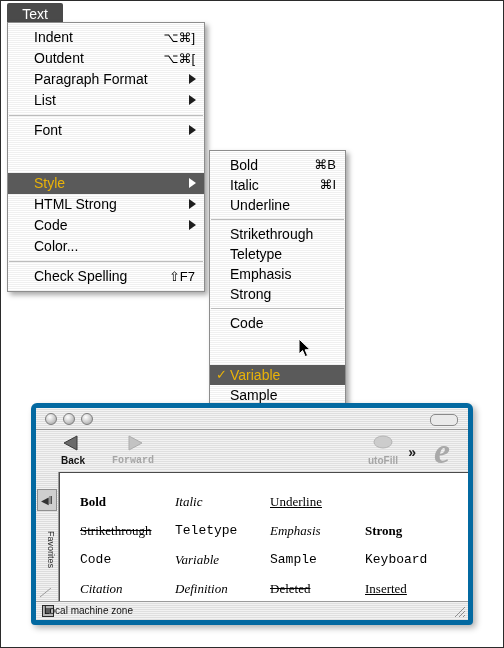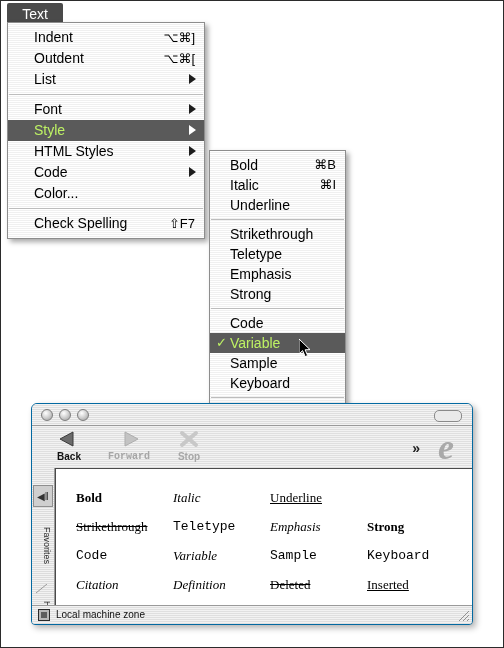--- a/index.html
+++ b/index.html
@@ -42,21 +42,21 @@
     box-sizing:border-box;
     padding:4px 0 4px 0;
   }
   .mrow{
     position:relative;height:20px;line-height:20px;
     font-size:14px;color:#000000;
     padding-left:26px;padding-right:12px;
     white-space:nowrap;
     box-sizing:border-box;
   }
-  .mrow.hl{background:#5a5a5a;color:#bef264;}
+  .mrow.hl{background:#5a5a5a;color:#eab308;margin-top:32px;}
   .mrow .shortcut{
     position:absolute;right:9px;top:0;font-size:13px;letter-spacing:0px;
   }
   .mrow .arrow{
     position:absolute;right:8px;top:5px;
     width:0;height:0;
     border-left:7px solid #1d1d1d;
     border-top:5px solid transparent;
     border-bottom:5px solid transparent;
   }
@@ -74,21 +74,21 @@
   #style-menu{left:208px;top:149px;width:137px;}
   #style-menu .mrow{height:20px;line-height:20px;padding-left:20px;}
   #style-menu .mrow .check{left:6px;}
 
   
   .cursor{position:absolute;left:298px;top:338px;width:14px;height:20px;}
 
   
   .win{
     position:absolute;left:30px;top:402px;width:442px;height:222px;
-    border:1px solid #0369a1;
+    border:5px solid #0369a1;
     border-radius:6px 6px 4px 4px;
     background:#d6d6d6;
     box-shadow:3px 3px 6px rgba(0,0,0,0.30);
     box-sizing:border-box;
     overflow:hidden;
   }
   .titlebar{
     position:relative;height:21px;
     background:repeating-linear-gradient(to bottom,
       #f3f3f3 0px,#f3f3f3 1px,#dedede 1px,#dedede 2px);
@@ -172,42 +172,43 @@
     position:absolute;left:0;right:0;bottom:0;height:18px;
     background:repeating-linear-gradient(to bottom,
       #f2f2f2 0px,#f2f2f2 1px,#dfdfdf 1px,#dfdfdf 2px);
     border-top:1px solid #9a9a9a;
   }
   .zone-icon{
     position:absolute;left:6px;top:3px;width:12px;height:12px;
     border:1px solid #2a2a2a;background:#b8b8b8;box-sizing:border-box;
   }
   .zone-icon::after{content:"";position:absolute;left:2px;top:2px;right:2px;bottom:2px;background:#5d5d5d;}
-  .zone-text{position:absolute;left:24px;top:0;height:18px;line-height:18px;font-size:10px;color:#111;}
+  .zone-text{position:absolute;left:8px;top:0;height:18px;line-height:18px;font-size:10px;color:#111;}
   .grow{position:absolute;right:1px;bottom:1px;width:14px;height:14px;}
 </style>
 </head>
 <body>
 
 <div id="page">
 
   <div class="bg-doc b1">ent (Untitled-4)</div>
   <div class="bg-doc b2">&lt;?xml ... ?&gt;</div>
   <div class="bg-box"></div>
 
   <div class="menu-title">Text</div>
 
   <div class="menu" id="text-menu">
       <div class="mrow"><span>Indent</span><span class="shortcut">⌥⌘]</span></div>
       <div class="mrow"><span>Outdent</span><span class="shortcut">⌥⌘[</span></div>
+      <div class="mrow"><span>Paragraph Format</span><span class="arrow"></span></div>
       <div class="mrow"><span>List</span><span class="arrow"></span></div>
       <div class="msep"></div>
       <div class="mrow"><span>Font</span><span class="arrow"></span></div>
       <div class="mrow hl"><span>Style</span><span class="arrow"></span></div>
-      <div class="mrow"><span>HTML Styles</span><span class="arrow"></span></div>
+      <div class="mrow"><span>HTML Strong</span><span class="arrow"></span></div>
       <div class="mrow"><span>Code</span><span class="arrow"></span></div>
       <div class="mrow"><span>Color...</span></div>
       <div class="msep"></div>
       <div class="mrow"><span>Check Spelling</span><span class="shortcut">⇧F7</span></div>
     </div>
 
   <div class="menu" id="style-menu">
       <div class="mrow"><span>Bold</span><span class="shortcut">⌘B</span></div>
       <div class="mrow"><span>Italic</span><span class="shortcut">⌘I</span></div>
       <div class="mrow"><span>Underline</span></div>
@@ -254,27 +255,27 @@
         <span class="lbl">Back</span>
       </div>
       <div class="tool dim" style="left:66px;font-family:Liberation Mono, monospace;">
         <span class="glyph">
           <svg width="26" height="20" viewBox="0 0 26 20">
               <polygon points="22,10 9,3 9,17" fill="#c3c3c3" stroke="#adadad"></polygon>
             </svg>
         </span>
         <span class="lbl">Forward</span>
       </div>
-      <div class="tool dim" style="left:126px;">
+      <div class="tool dim" style="left:312px;width:70px;">
         <span class="glyph">
           <svg width="26" height="20" viewBox="0 0 26 20">
-            <path d="M6,4 L20,16 M20,4 L6,16" stroke="#c8c8c8" stroke-width="4" stroke-linecap="round"></path>
-          </svg>
+              <ellipse cx="13" cy="9" rx="9" ry="6" fill="#cccccc" stroke="#b4b4b4"></ellipse>
+            </svg>
         </span>
-        <span class="lbl">Stop</span>
+        <span class="lbl">utoFill</span>
       </div>
       <div class="chev">»</div>
       <div class="ielogo">e</div>
     </div>
 
     <div class="sidebar">
       <div class="sb-handle">◀‖</div>
       <div class="sb-tab fav">Favorites</div>
       <div class="sb-slash">
         <svg width="14" height="10" viewBox="0 0 14 10">

